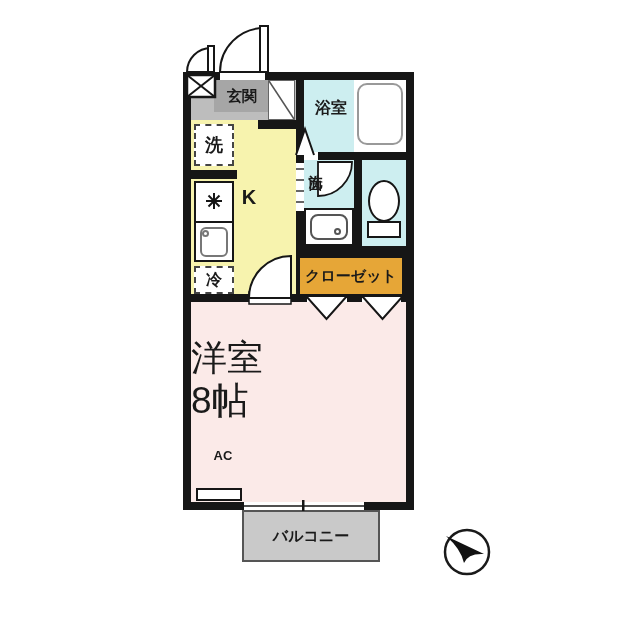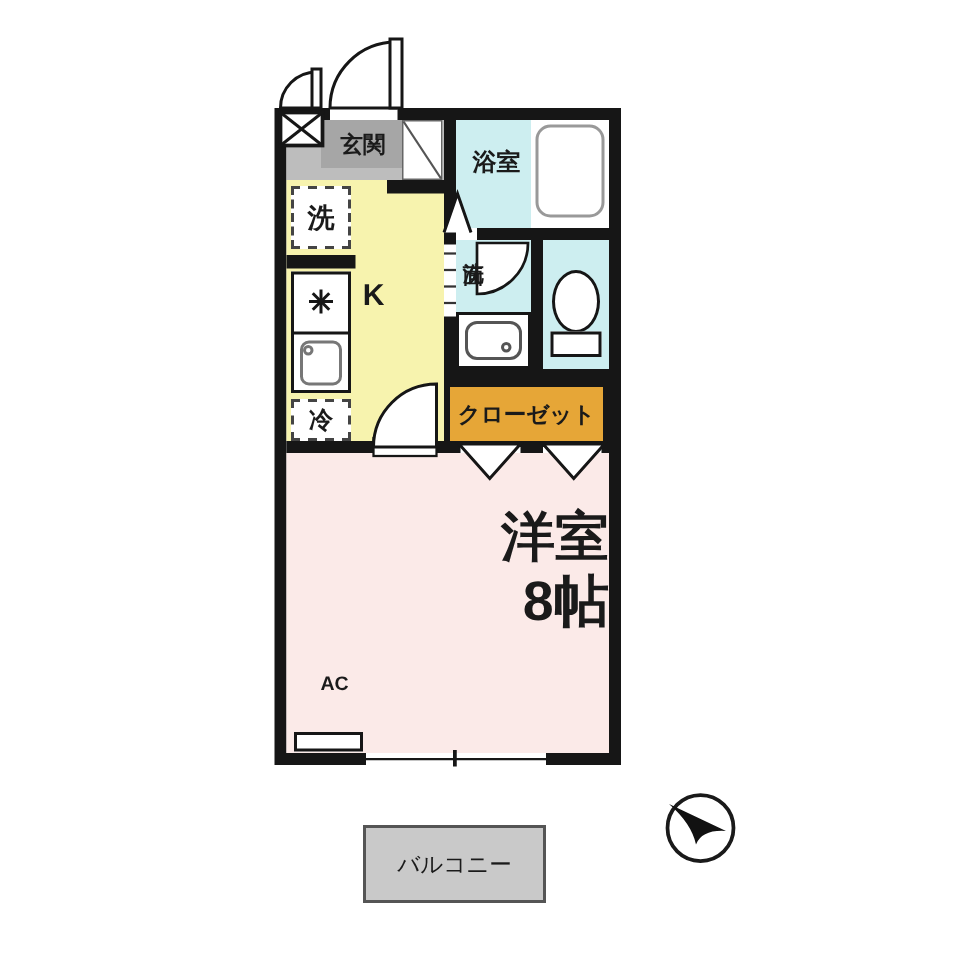--- a/index.html
+++ b/index.html
@@ -55,28 +55,28 @@
   .closet-wall{left:296px;top:246px;width:110px;height:8px;}
   .closet{left:296px;top:254px;width:110px;height:44px;border:4px solid #161616;z-index:2;
     display:flex;align-items:center;justify-content:center;font-size:15px;font-weight:700;}
 
   .rwall-a{left:191px;top:294px;width:58px;height:8px;}
   .rwall-b{left:291px;top:294px;width:16px;height:8px;}
   .rwall-c{left:347px;top:294px;width:15px;height:8px;}
   .rwall-d{left:401px;top:294px;width:5px;height:8px;}
 
   .mainroom{left:191px;top:302px;width:215px;height:200px;}
-  .room-lbl{left:191px;top:336px;width:215px;text-align:right;font-weight:700;font-size:36px;line-height:1.2;}
+  .room-lbl{left:191px;top:336px;width:215px;text-align:left;font-weight:400;font-size:36px;line-height:1.2;}
   .room-lbl .l2{font-size:37px;}
 
   .ac-lbl{left:200px;top:448px;width:46px;text-align:center;font-size:13px;font-weight:600;}
   .ac-rect{left:196px;top:488px;width:46px;height:13px;background:#fff;border:2px solid #161616;z-index:3;}
 
-  .balcony{left:242px;top:510px;width:122px;height:52px;border:2px solid #555;z-index:1;
-    display:flex;align-items:center;justify-content:center;font-size:15px;font-weight:400;margin-top:40px;}
+  .balcony{left:242px;top:510px;width:138px;height:52px;border:2px solid #555;z-index:1;
+    display:flex;align-items:center;justify-content:center;font-size:15px;font-weight:700;}
   .watermark{left:157px;top:556px;width:280px;text-align:center;font-size:30px;font-weight:400;
     color:#8f8f8f;letter-spacing:1px;z-index:5;}
   .compass{left:440px;top:525px;width:56px;height:56px;z-index:5;}
 </style>
 </head>
 <body>
 
 <div id="canvas">
 
   <div class="abs plan-frame"></div>

